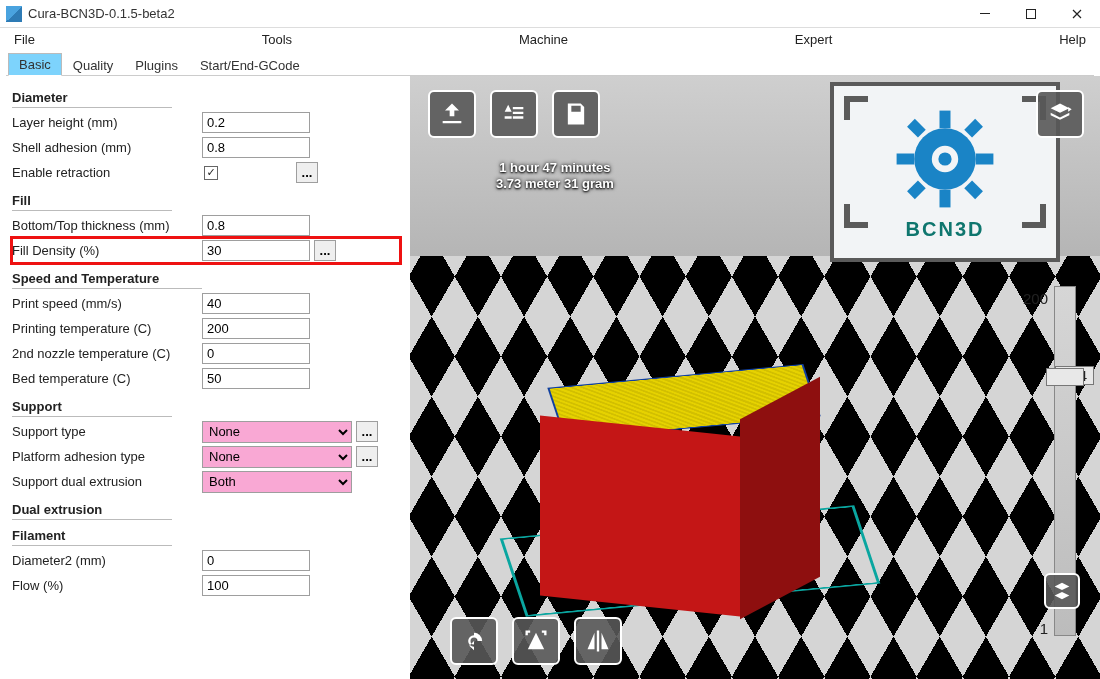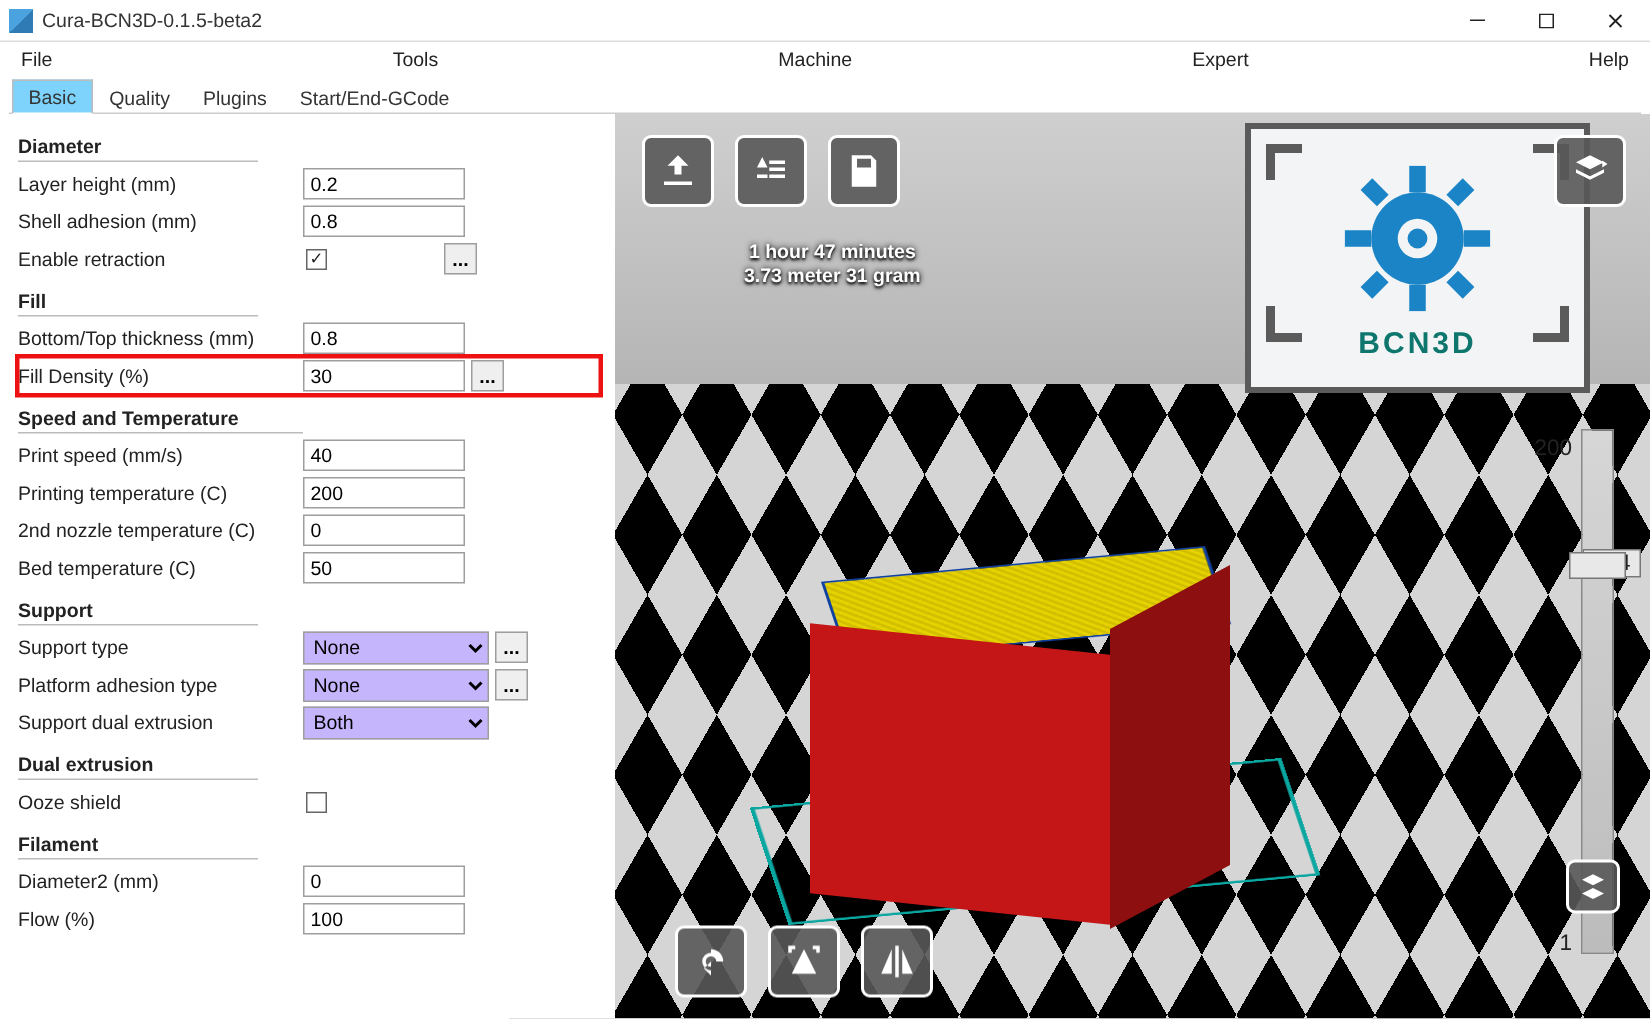--- a/index.html
+++ b/index.html
@@ -21,21 +21,21 @@
 .workarea { display: flex; height: calc(100% - 28px - 22px - 26px); }
 .sidebar { width: 410px; overflow-y: auto; padding: 6px 10px 6px 12px; position: relative; }
 .sidebar::-webkit-scrollbar { width: 16px; }
 .sidebar::-webkit-scrollbar-thumb { background: #c7c7c7; border: 3px solid #f0f0f0; border-radius: 8px; }
 .sidebar::-webkit-scrollbar-track { background: #f0f0f0; }
 
 .section-title { font-weight: 700; color: #222; margin: 8px 0 2px 0; border-bottom: 1px solid #bbb; padding-bottom: 2px; width: 160px; }
 .row { display: flex; align-items: center; height: 25px; }
 .row .label { width: 190px; color: #222; }
 .row input[type=text] { width: 108px; height: 21px; border: 1px solid #9e9e9e; padding: 1px 4px; font-size: 13px; }
-.row select { width: 124px; height: 22px; border: 1px solid #9e9e9e; background: #c4b5fd; font-size: 13px; padding: 0 2px; }
+.row select { width: 150px; height: 22px; border: 1px solid #9e9e9e; background: #f9a8d4; font-size: 13px; padding: 0 2px; }
 .row .checkbox { width: 14px; height: 14px; border: 1px solid #666; display: inline-flex; align-items: center; justify-content: center; margin-left: 2px; }
 .row .checkbox.checked::after { content: "✓"; font-size: 11px; color: #222; }
 .ell { width: 22px; height: 21px; border: 1px solid #9e9e9e; background: #efefef; margin-left: 4px; display: flex; align-items: center; justify-content: center; font-weight: bold; }
 .highlight { outline: 3px solid #e11; outline-offset: -1px; padding-right: 4px; }
 
 .viewport { flex: 1; position: relative; background: #c0c0c0; overflow: hidden; }
 .wall { position: absolute; left: 0; right: 0; top: 0; height: 180px; background: linear-gradient(#cfcfcf,#b5b5b5); }
 .floor { position: absolute; left: 0; right: 0; top: 180px; bottom: 0; 
   background:
    repeating-linear-gradient(60deg, #e9e9e9 0 40px, #2b2b2b 40px 80px),
@@ -168,24 +168,20 @@
       <div class="label">Platform adhesion type</div>
       <select><option>None</option></select>
       <span class="ell">...</span>
     </div>
     <div class="row">
       <div class="label">Support dual extrusion</div>
       <select><option>Both</option></select>
     </div>
 
     <div class="section-title">Dual extrusion</div>
-    <div class="row">
-      <div class="label">Ooze shield</div>
-      <span class="checkbox"></span>
-    </div>
 
     <div class="section-title">Filament</div>
     <div class="row">
       <div class="label">Diameter2 (mm)</div>
       <input type="text" value="0" style="">
     </div>
     <div class="row">
       <div class="label">Flow (%)</div>
       <input type="text" value="100" style="">
     </div>

